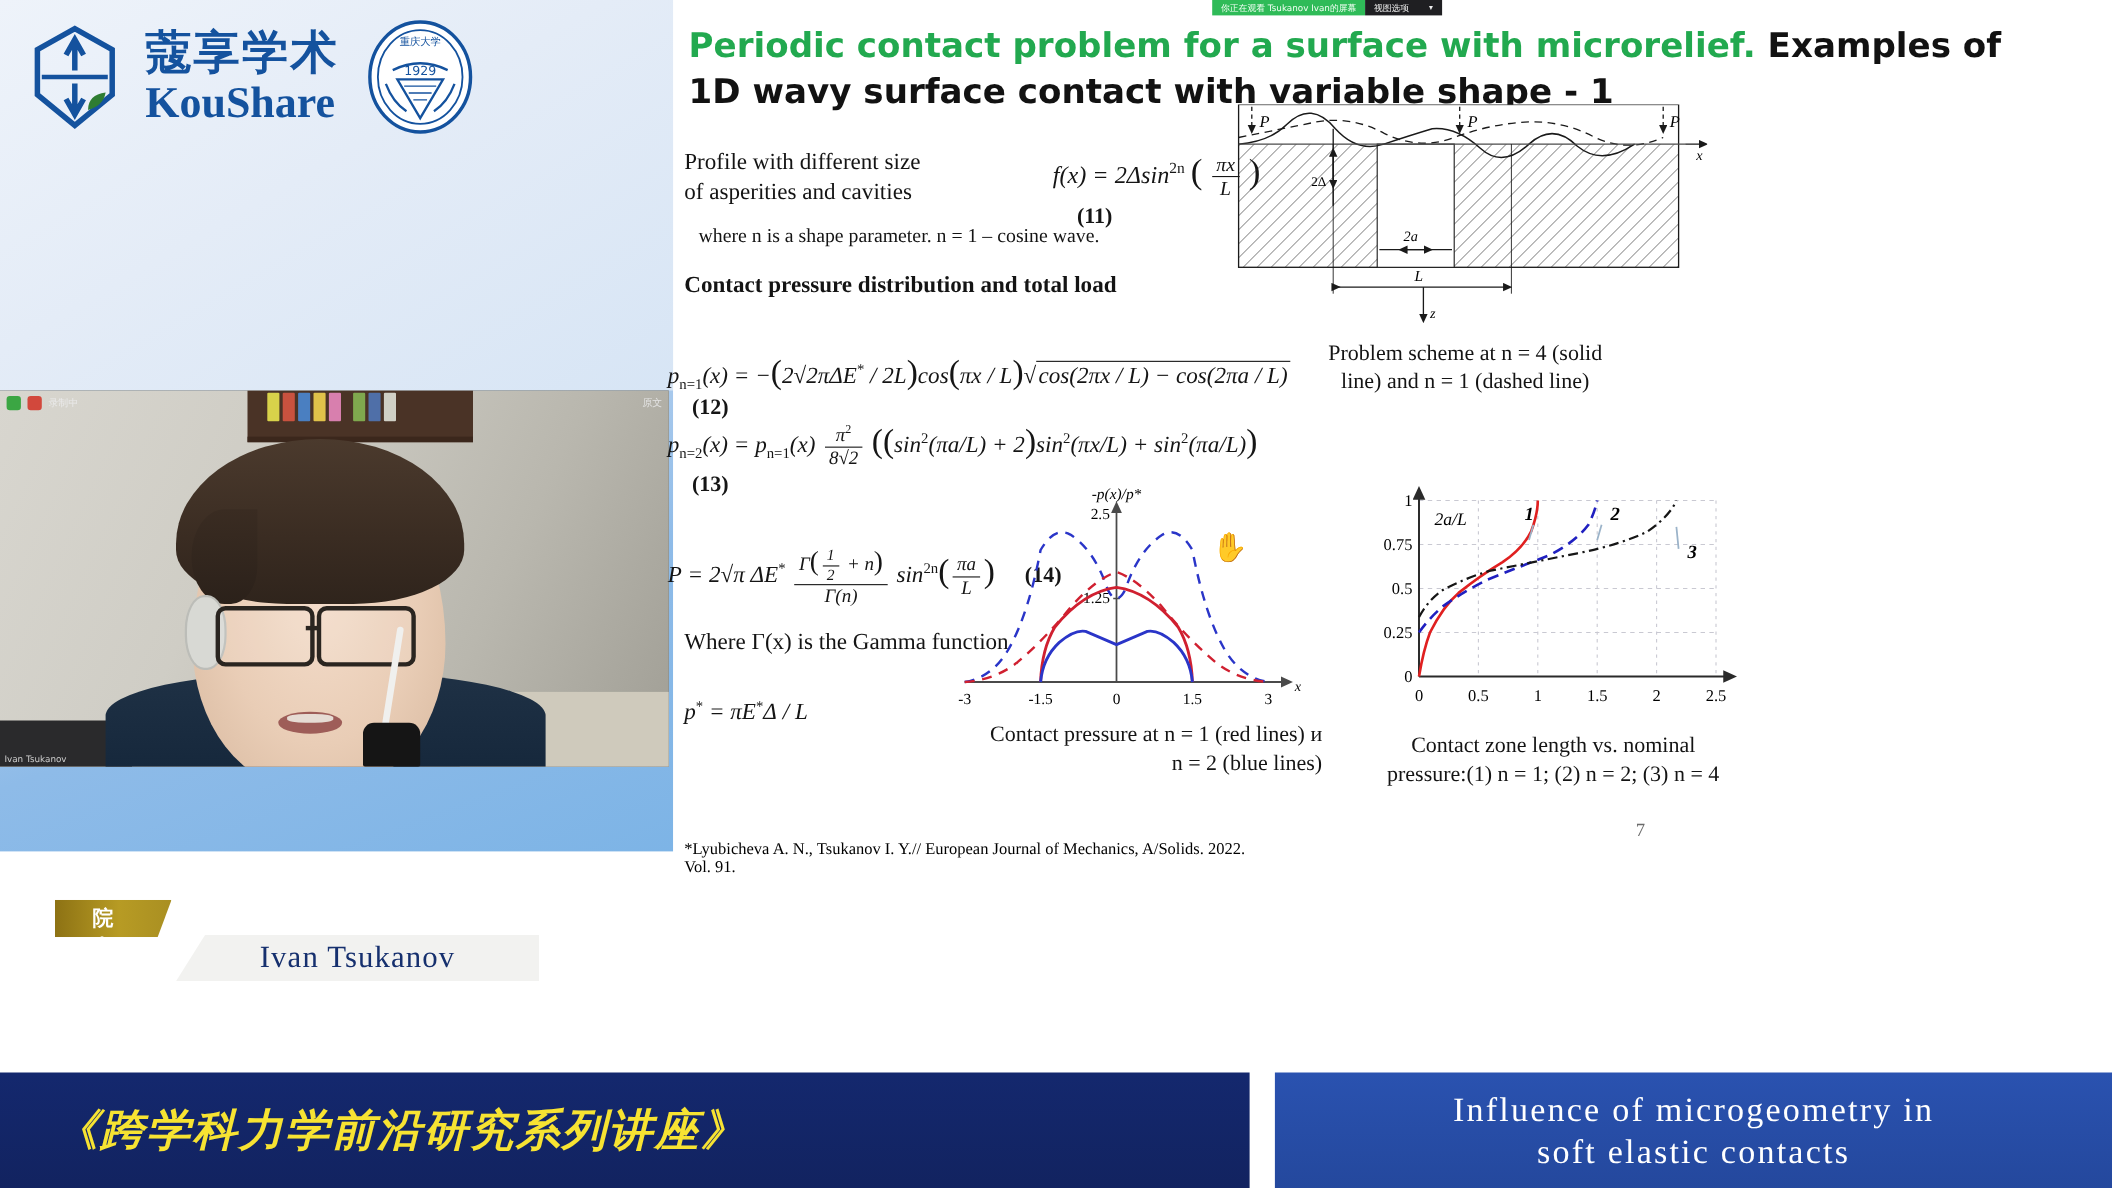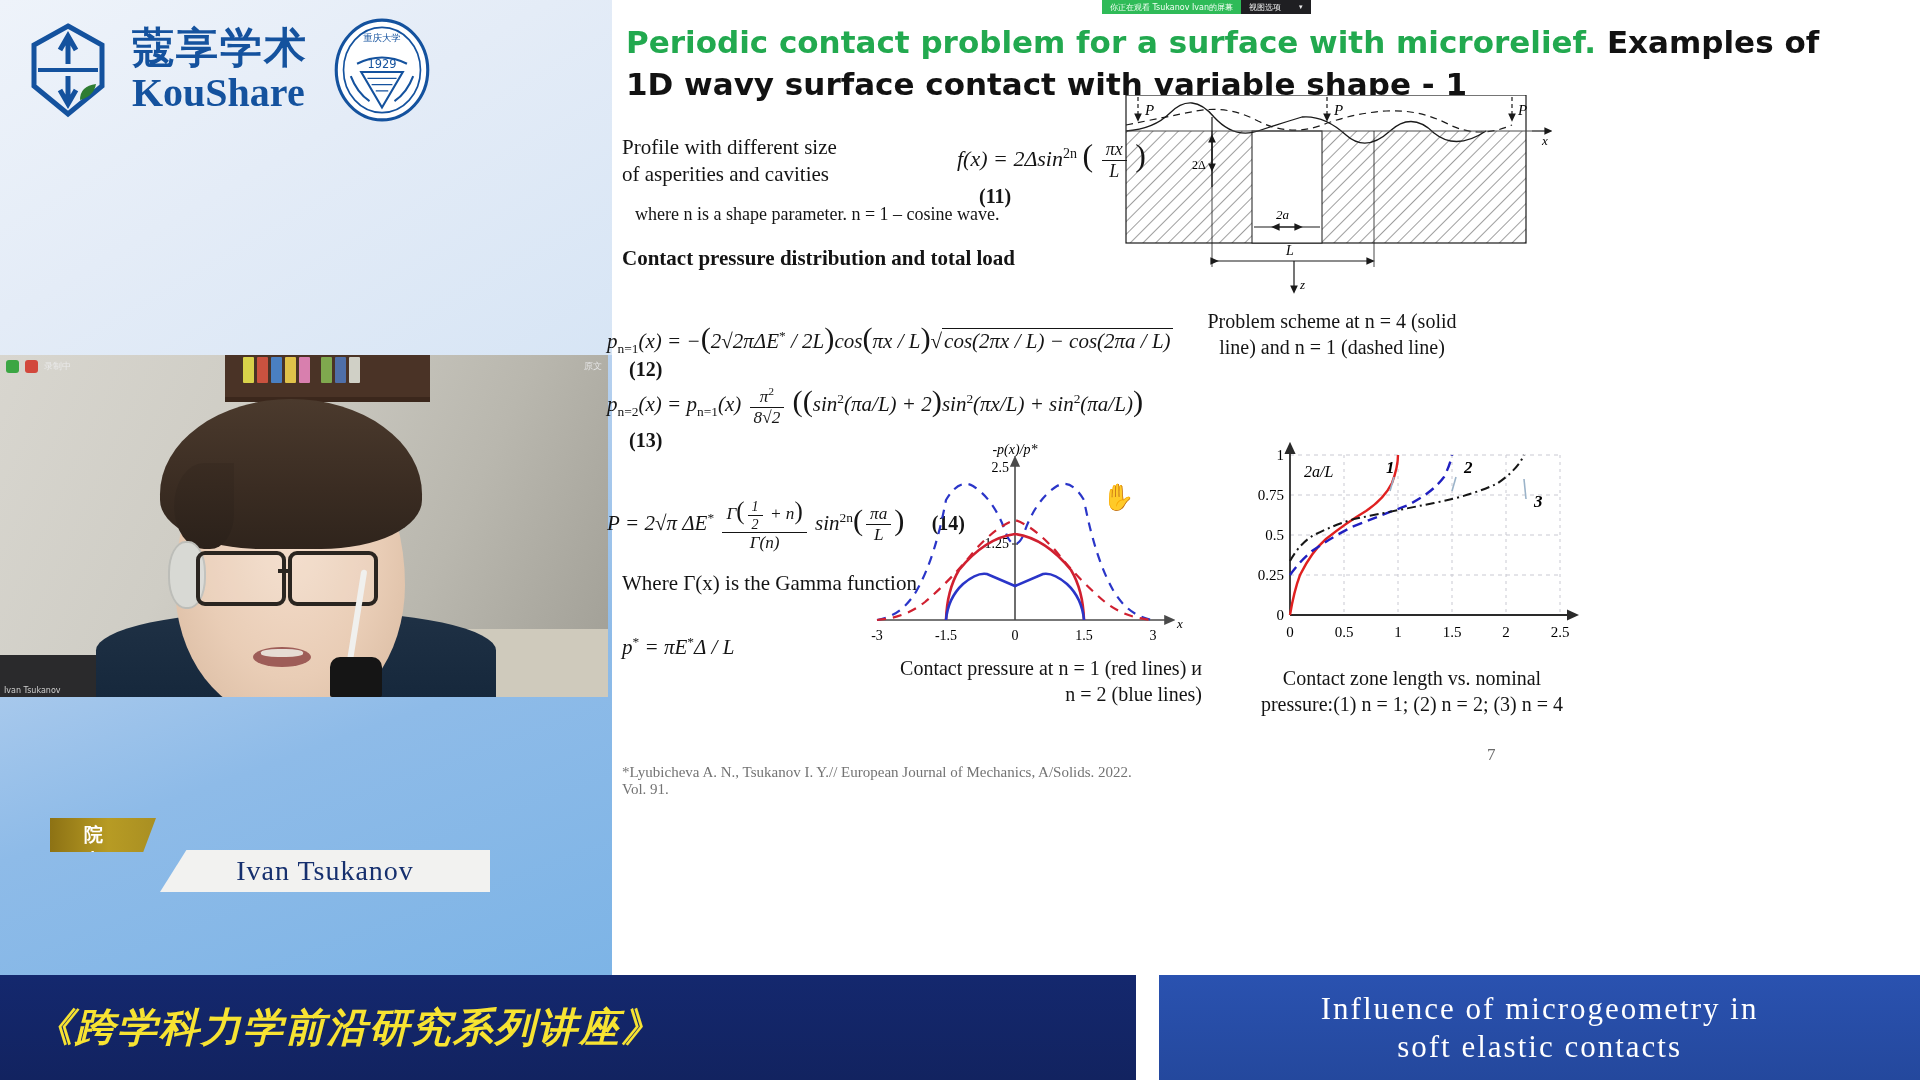--- a/index.html
+++ b/index.html
@@ -1,21 +1,21 @@
 <!DOCTYPE html>
 <html><head>
 <meta charset="utf-8">
 <style>
   html,body{margin:0;padding:0;}
   body{width:1920px;height:1080px;overflow:hidden;background:#fff;
        font-family:"Liberation Serif",serif;}
   .root{position:relative;width:1920px;height:1080px;}
 
   
-  .left-panel{position:absolute;left:0;top:0;width:612px;height:975px;
+  .left-panel{position:absolute;left:0;top:0;width:612px;height:774px;
     background:linear-gradient(160deg,#e8eef8 0%,#dbe6f5 22%,#b9d2ef 48%,#8ebbe8 72%,#7db4e6 100%);}
   .brand-bar{position:absolute;left:0;top:0;width:612px;height:355px;
     background:linear-gradient(150deg,#eef3fa 0%,#e4ecf7 45%,#d7e5f5 100%);}
   .logo-row{position:absolute;left:18px;top:18px;display:flex;align-items:center;gap:14px;}
   .ks-mark{width:100px;height:100px;flex:0 0 auto;}
   .ks-text{display:flex;flex-direction:column;line-height:1;}
   .ks-cn{font-family:"DejaVu Sans",sans-serif;font-weight:700;font-size:42px;color:#14529e;letter-spacing:2px;}
   .ks-en{font-family:"Liberation Serif",serif;font-weight:700;font-size:40px;color:#14529e;margin-top:4px;}
   .cqu-seal{width:104px;height:104px;margin-left:8px;flex:0 0 auto;}
 
@@ -108,31 +108,31 @@
   
   .chart-a{position:absolute;left:235px;top:440px;width:340px;height:215px;}
   .chart-a-cap{position:absolute;left:220px;top:655px;width:370px;text-align:right;
     font-family:"Liberation Serif",serif;font-size:20px;line-height:1.3;color:#141414;}
   .chart-b{position:absolute;left:630px;top:415px;width:340px;height:230px;}
   .chart-b-cap{position:absolute;left:620px;top:665px;width:360px;text-align:center;
     font-family:"Liberation Serif",serif;font-size:20px;line-height:1.3;color:#141414;}
   .hand{position:absolute;left:490px;top:485px;font-size:26px;color:#2f2f2f;line-height:1;}
 
   .footnote{position:absolute;left:-5px;top:748px;font-family:"Liberation Serif",serif;
-    font-size:15px;color:#737373;}
+    font-size:15px;color:#000000;}
   .pageno{position:absolute;left:875px;top:745px;font-family:"Liberation Serif",serif;
     font-size:17px;color:#6a6a6a;}
 
   .slide-inner{position:absolute;left:525px;top:0;width:780px;height:975px;}
 
   
   .bottom{position:absolute;left:0;top:975px;width:1920px;height:105px;display:flex;}
   .bot-left{width:1150px;height:105px;background:linear-gradient(180deg,#14286e 0%,#122360 100%);
     display:flex;align-items:center;}
-  .bot-left span{margin-left:33px;font-family:Liberation Sans, sans-serif;font-weight:700;
+  .bot-left span{margin-left:49px;font-family:Liberation Sans, sans-serif;font-weight:700;
     font-style:italic;font-size:40px;color:#f7e332;letter-spacing:2px;}
   .bot-right{width:770px;height:105px;background:linear-gradient(180deg,#2a52b0 0%,#24489d 100%);
     display:flex;flex-direction:column;align-items:center;justify-content:center;margin-left:23px;}
   .bot-right span{font-family:"Liberation Serif",serif;font-size:31px;color:#ffffff;letter-spacing:2px;line-height:1.22;}
 </style>
 </head>
 <body>
 
 <div class="root">
 

